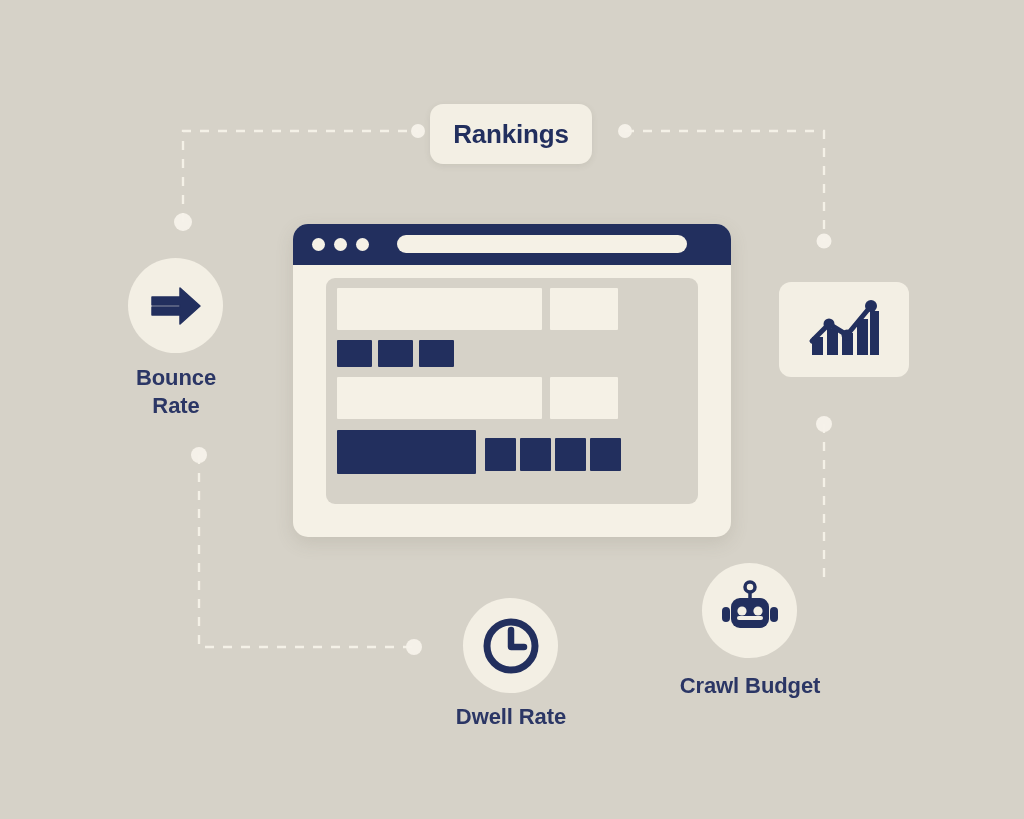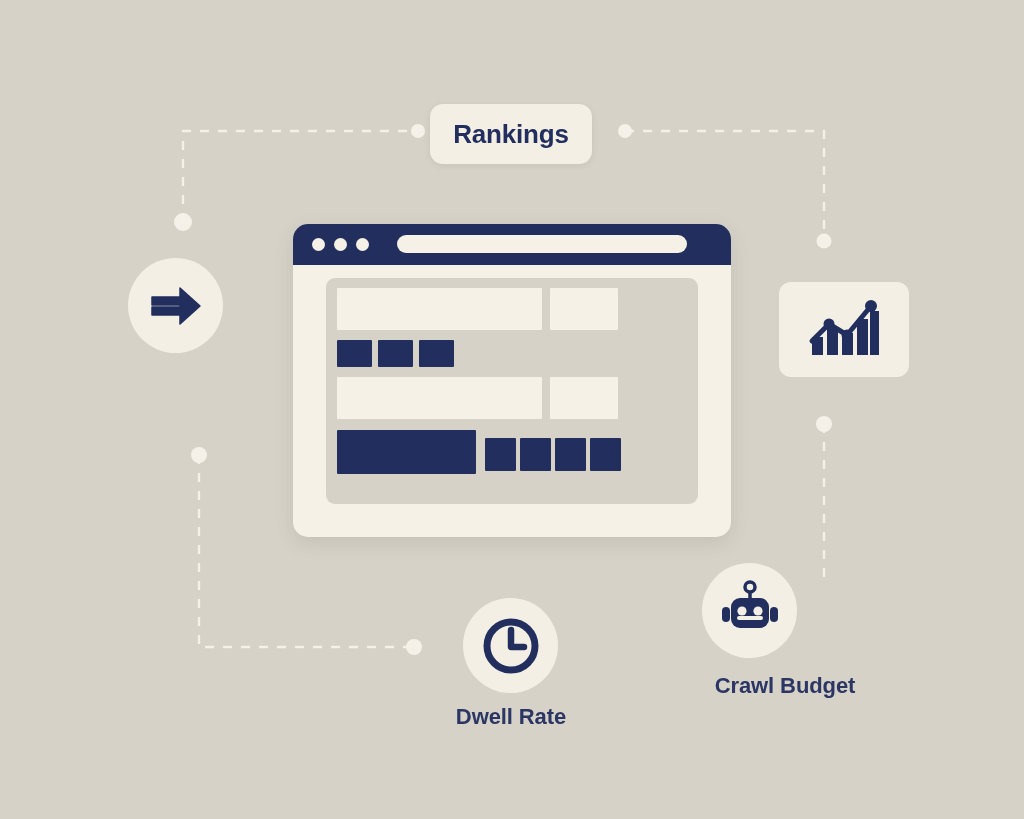--- a/index.html
+++ b/index.html
@@ -147,21 +147,21 @@
   
   #bounce-circle { left: 128px; top: 258px; width: 95px; height: 95px; }
   #bounce-caption { left: 96px; top: 364px; width: 160px; }
 
   #trend-square { left: 779px; top: 282px; width: 130px; height: 95px; }
 
   #dwell-circle { left: 463px; top: 598px; width: 95px; height: 95px; }
   #dwell-caption { left: 420px; top: 703px; width: 182px; }
 
   #crawl-circle { left: 702px; top: 563px; width: 95px; height: 95px; }
-  #crawl-caption { left: 690px; top: 672px; width: 190px; }
+  #crawl-caption { left: 655px; top: 672px; width: 190px; }
 </style>
 </head>
 <body>
 
 <div id="stage">
 
   <svg class="conn-svg" viewBox="0 0 1024 819">
     <path class="dash-path" d="M 183 222 L 183 131 L 418 131"></path>
     <path class="dash-path" d="M 625 131 L 824 131 L 824 241"></path>
     <path class="dash-path" d="M 199 455 L 199 647 L 414 647"></path>
@@ -203,20 +203,24 @@
       <div class="blk navy" style="left:229px;top:160px; width:31px;  height:33px;"></div>
       <div class="blk navy" style="left:264px;top:160px; width:31px;  height:33px;"></div>
     </div>
   </div>
 
   <div class="badge-circle" id="bounce-circle">
     <svg width="60" height="46" viewBox="0 0 60 46">
       <path d="M6 14 H34 V5 L54 23 L34 41 V32 H6 V24 H34 V22 H6 Z" fill="#222f5e" stroke="#222f5e" stroke-width="1.5" stroke-linejoin="round"></path>
     </svg>
   </div>
+  <div class="caption" id="bounce-caption">
+    <div>Bounce</div>
+    <div>Rate</div>
+  </div>
 
   <div class="badge-square" id="trend-square">
     <svg width="76" height="62" viewBox="0 0 76 62">
       <rect x="6" y="38" width="11" height="18" fill="#222f5e"></rect>
       <rect x="21" y="30" width="11" height="26" fill="#222f5e"></rect>
       <rect x="36" y="34" width="11" height="22" fill="#222f5e"></rect>
       <rect x="51" y="20" width="11" height="36" fill="#222f5e"></rect>
       <rect x="64" y="12" width="9" height="44" fill="#222f5e"></rect>
       <polyline points="6,42 23,25 41,36 65,7" fill="none" stroke="#222f5e" stroke-width="5" stroke-linecap="round" stroke-linejoin="round"></polyline>
       <circle cx="23" cy="25" r="5.5" fill="#222f5e"></circle>

